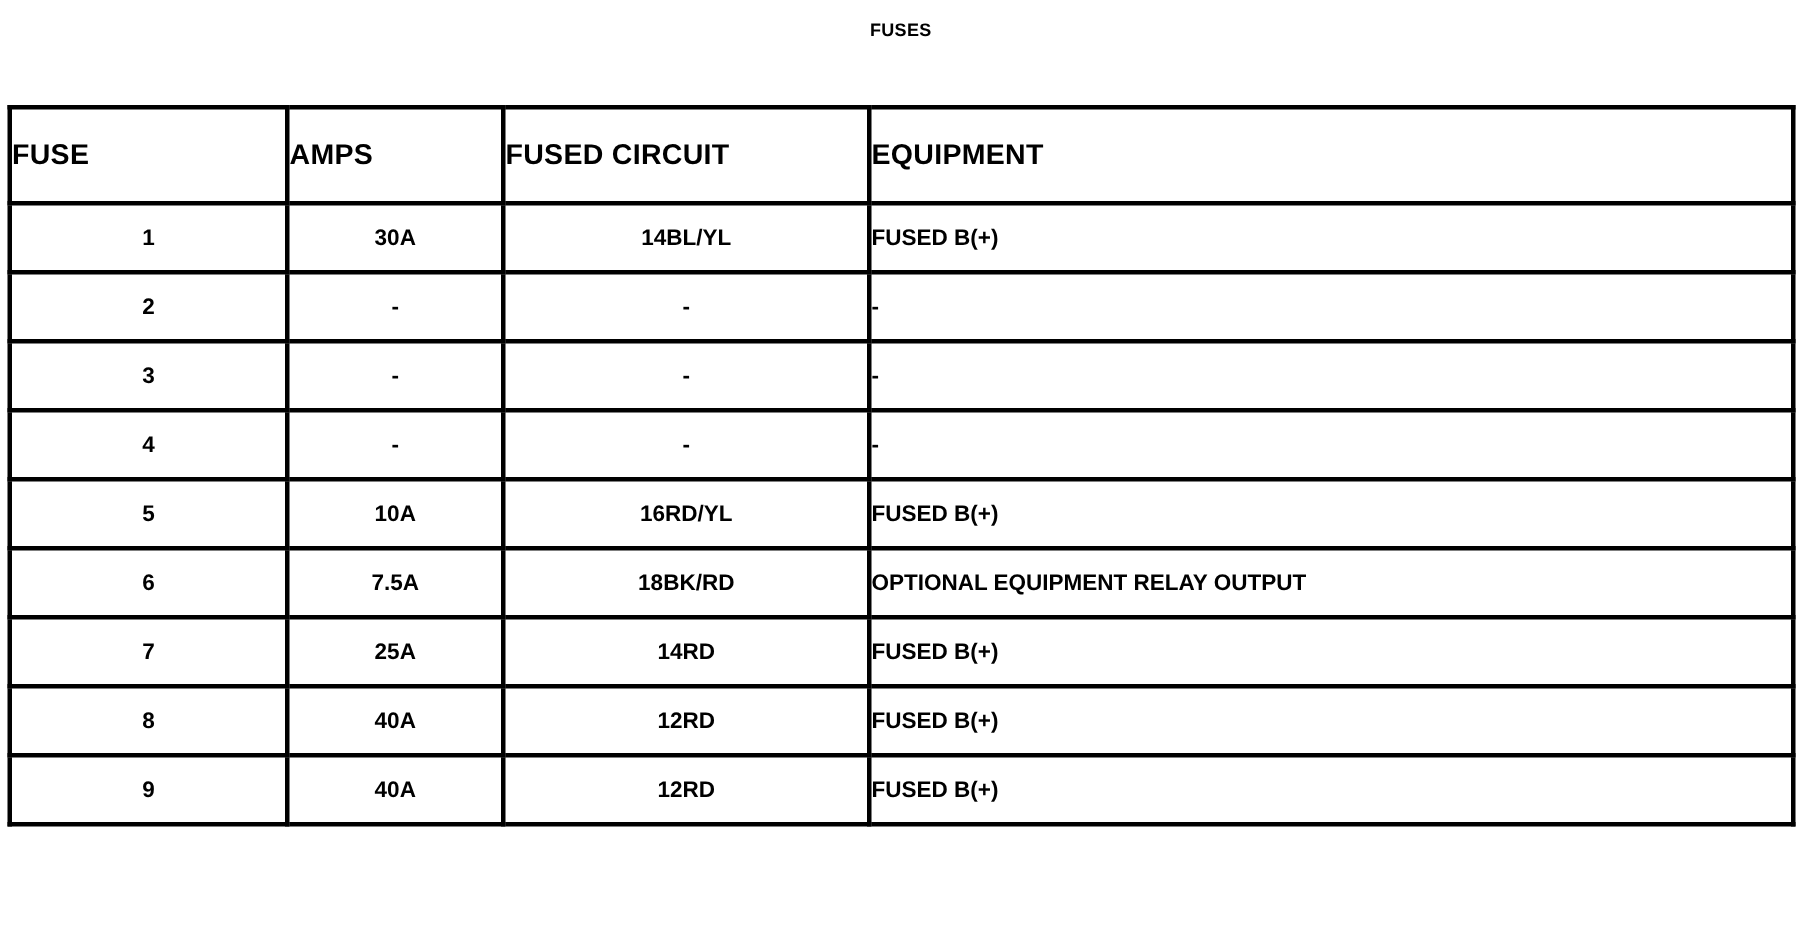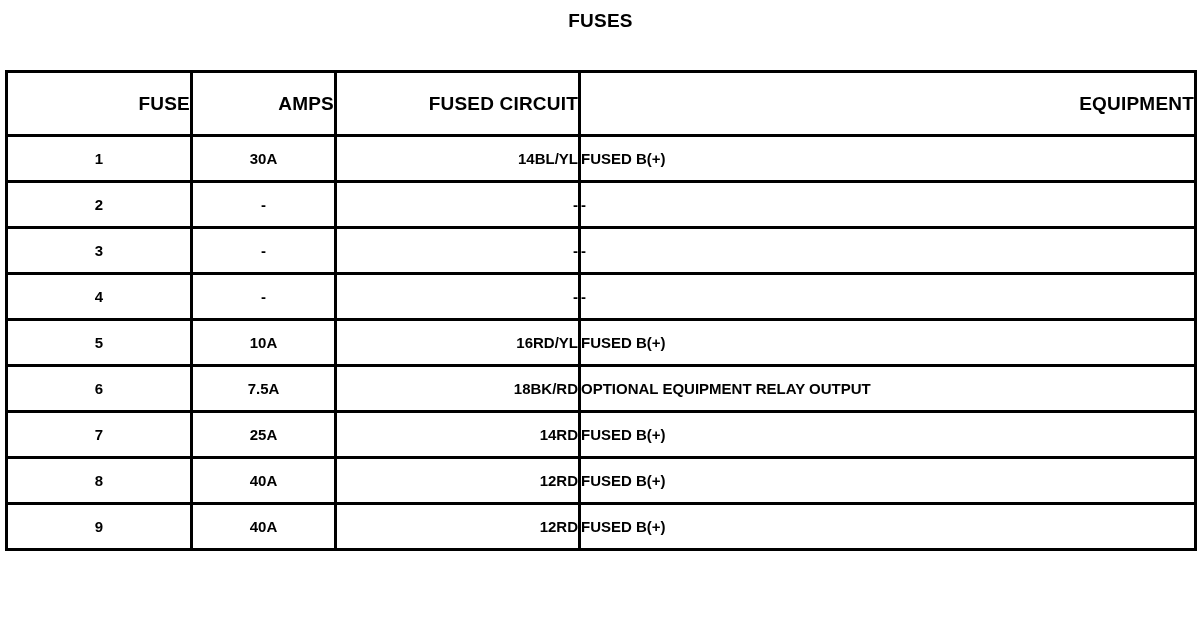--- a/index.html
+++ b/index.html
@@ -27,21 +27,21 @@
   
   .title-block {
     position: absolute;
     left: 0;
     top: 8px;
     width: 1201px;
     text-align: center;
   }
   .title-line {
     font-weight: bold;
-    font-size: 19px;
+    font-size: 12px;
     line-height: 25px;
     letter-spacing: 0.2px;
     white-space: nowrap;
   }
 
   
   .fuse-table {
     position: absolute;
     left: 5px;
     top: 70px;
@@ -61,36 +61,36 @@
   
   .col-fuse    { width: 185px; }
   .col-amps    { width: 144px; }
   .col-circuit { width: 244px; }
   .col-func    { width: 616px; }
 
   thead th {
     height: 64px;
     font-weight: bold;
     font-size: 19px;
-    text-align: right;
+    text-align: left;
     vertical-align: middle;
     letter-spacing: 0.2px;
     white-space: nowrap;
   }
 
   tbody td {
     height: 46px;
     font-size: 15px;
     font-weight: bold;
     vertical-align: middle;
     white-space: nowrap;
   }
 
   .cell-center { text-align: center; }
-  .cell-left   { text-align: right; padding-left: 12px; }
+  .cell-left   { text-align: center; padding-left: 12px; }
   .cell-func   { text-align: left; padding-left: 42px; }
 </style>
 </head>
 <body>
 
 <div class="page">
 
   <div class="title-block">
     <div class="title-line">FUSES</div>
   </div>

